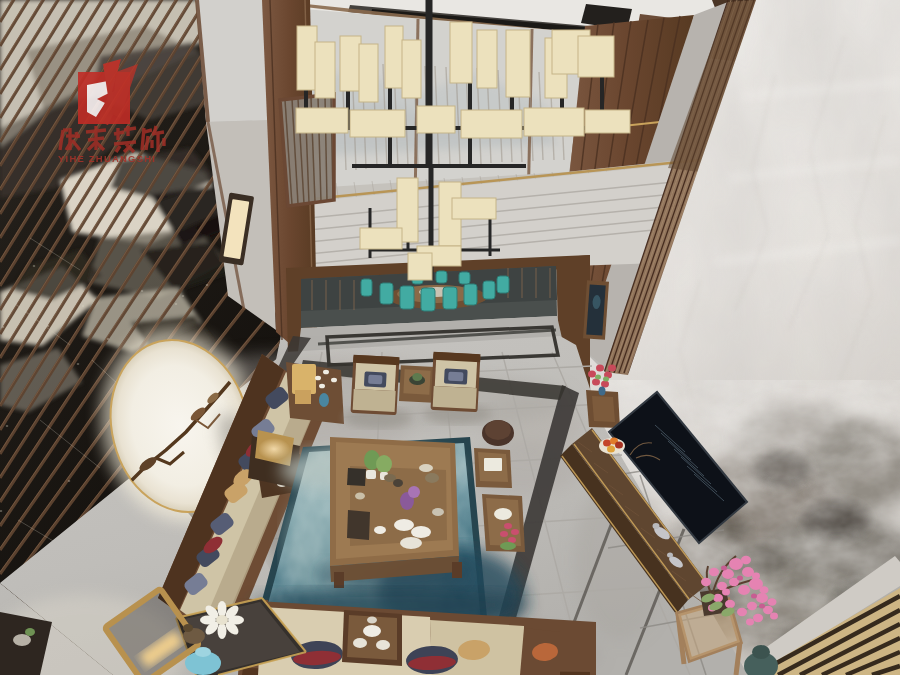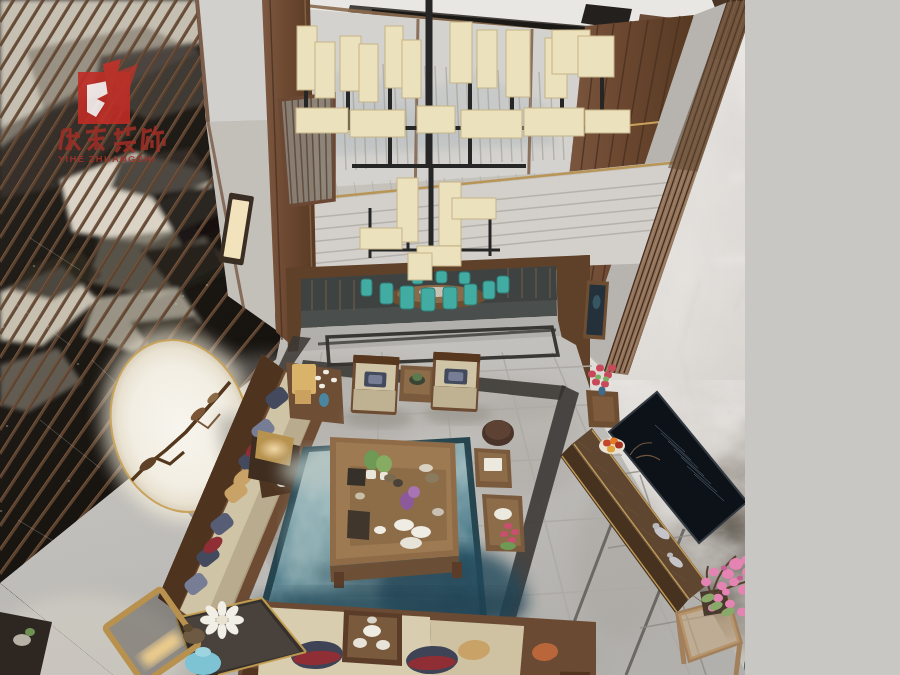--- a/index.html
+++ b/index.html
@@ -1,14 +1,14 @@
 <!DOCTYPE html>
 <html><head><meta charset="utf-8"><style>
 html,body{margin:0;padding:0;background:#c9c7c3;font-family:"Liberation Sans",sans-serif;}
-#stage{width:745px;height:675px;overflow:hidden;position:relative;}
+#stage{width:900px;height:675px;overflow:hidden;position:relative;}
 </style></head><body>
 <div id="stage">
 <svg width="900" height="675" viewBox="0 0 900 675">
 <defs>
 <linearGradient id="floorG" x1="0" y1="0" x2="0.6" y2="1">
 <stop offset="0" stop-color="#c7c5c1"></stop>
           <stop offset="0.55" stop-color="#bfbdb9"></stop>
           <stop offset="1" stop-color="#b2b0ac"></stop>
 </linearGradient>
 <linearGradient id="darkwallG" x1="0" y1="0" x2="0.5" y2="1">

